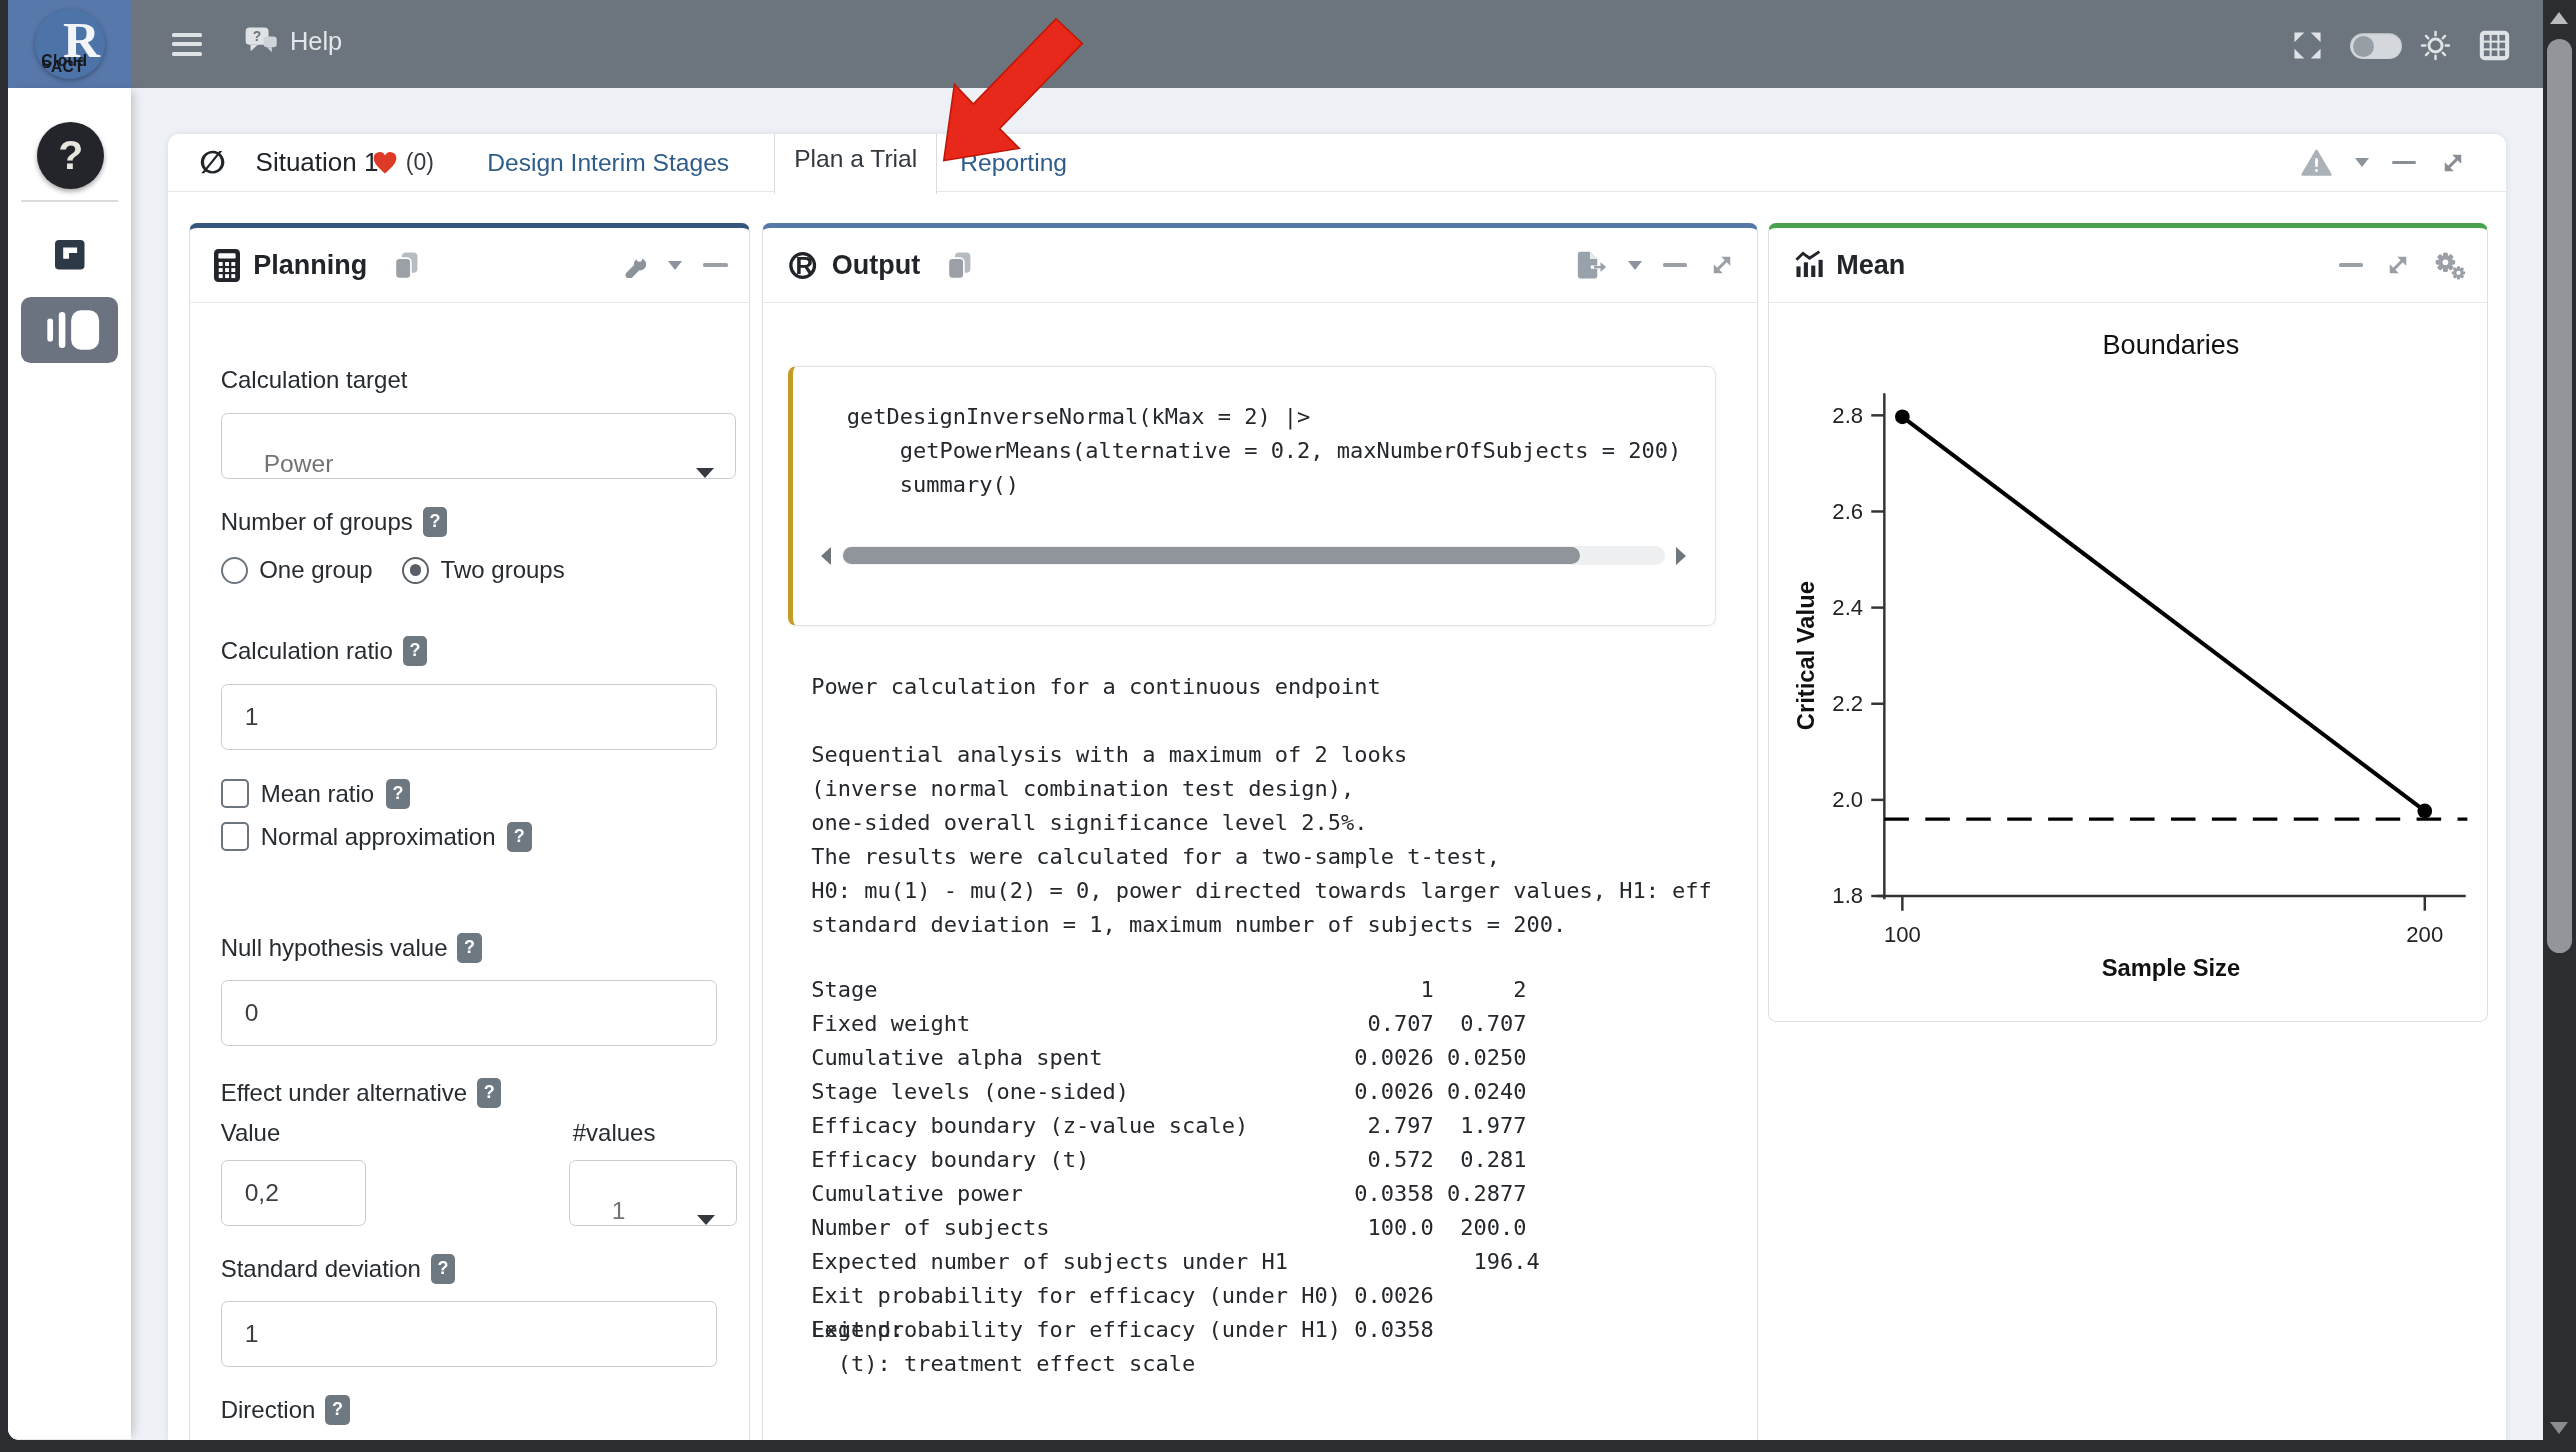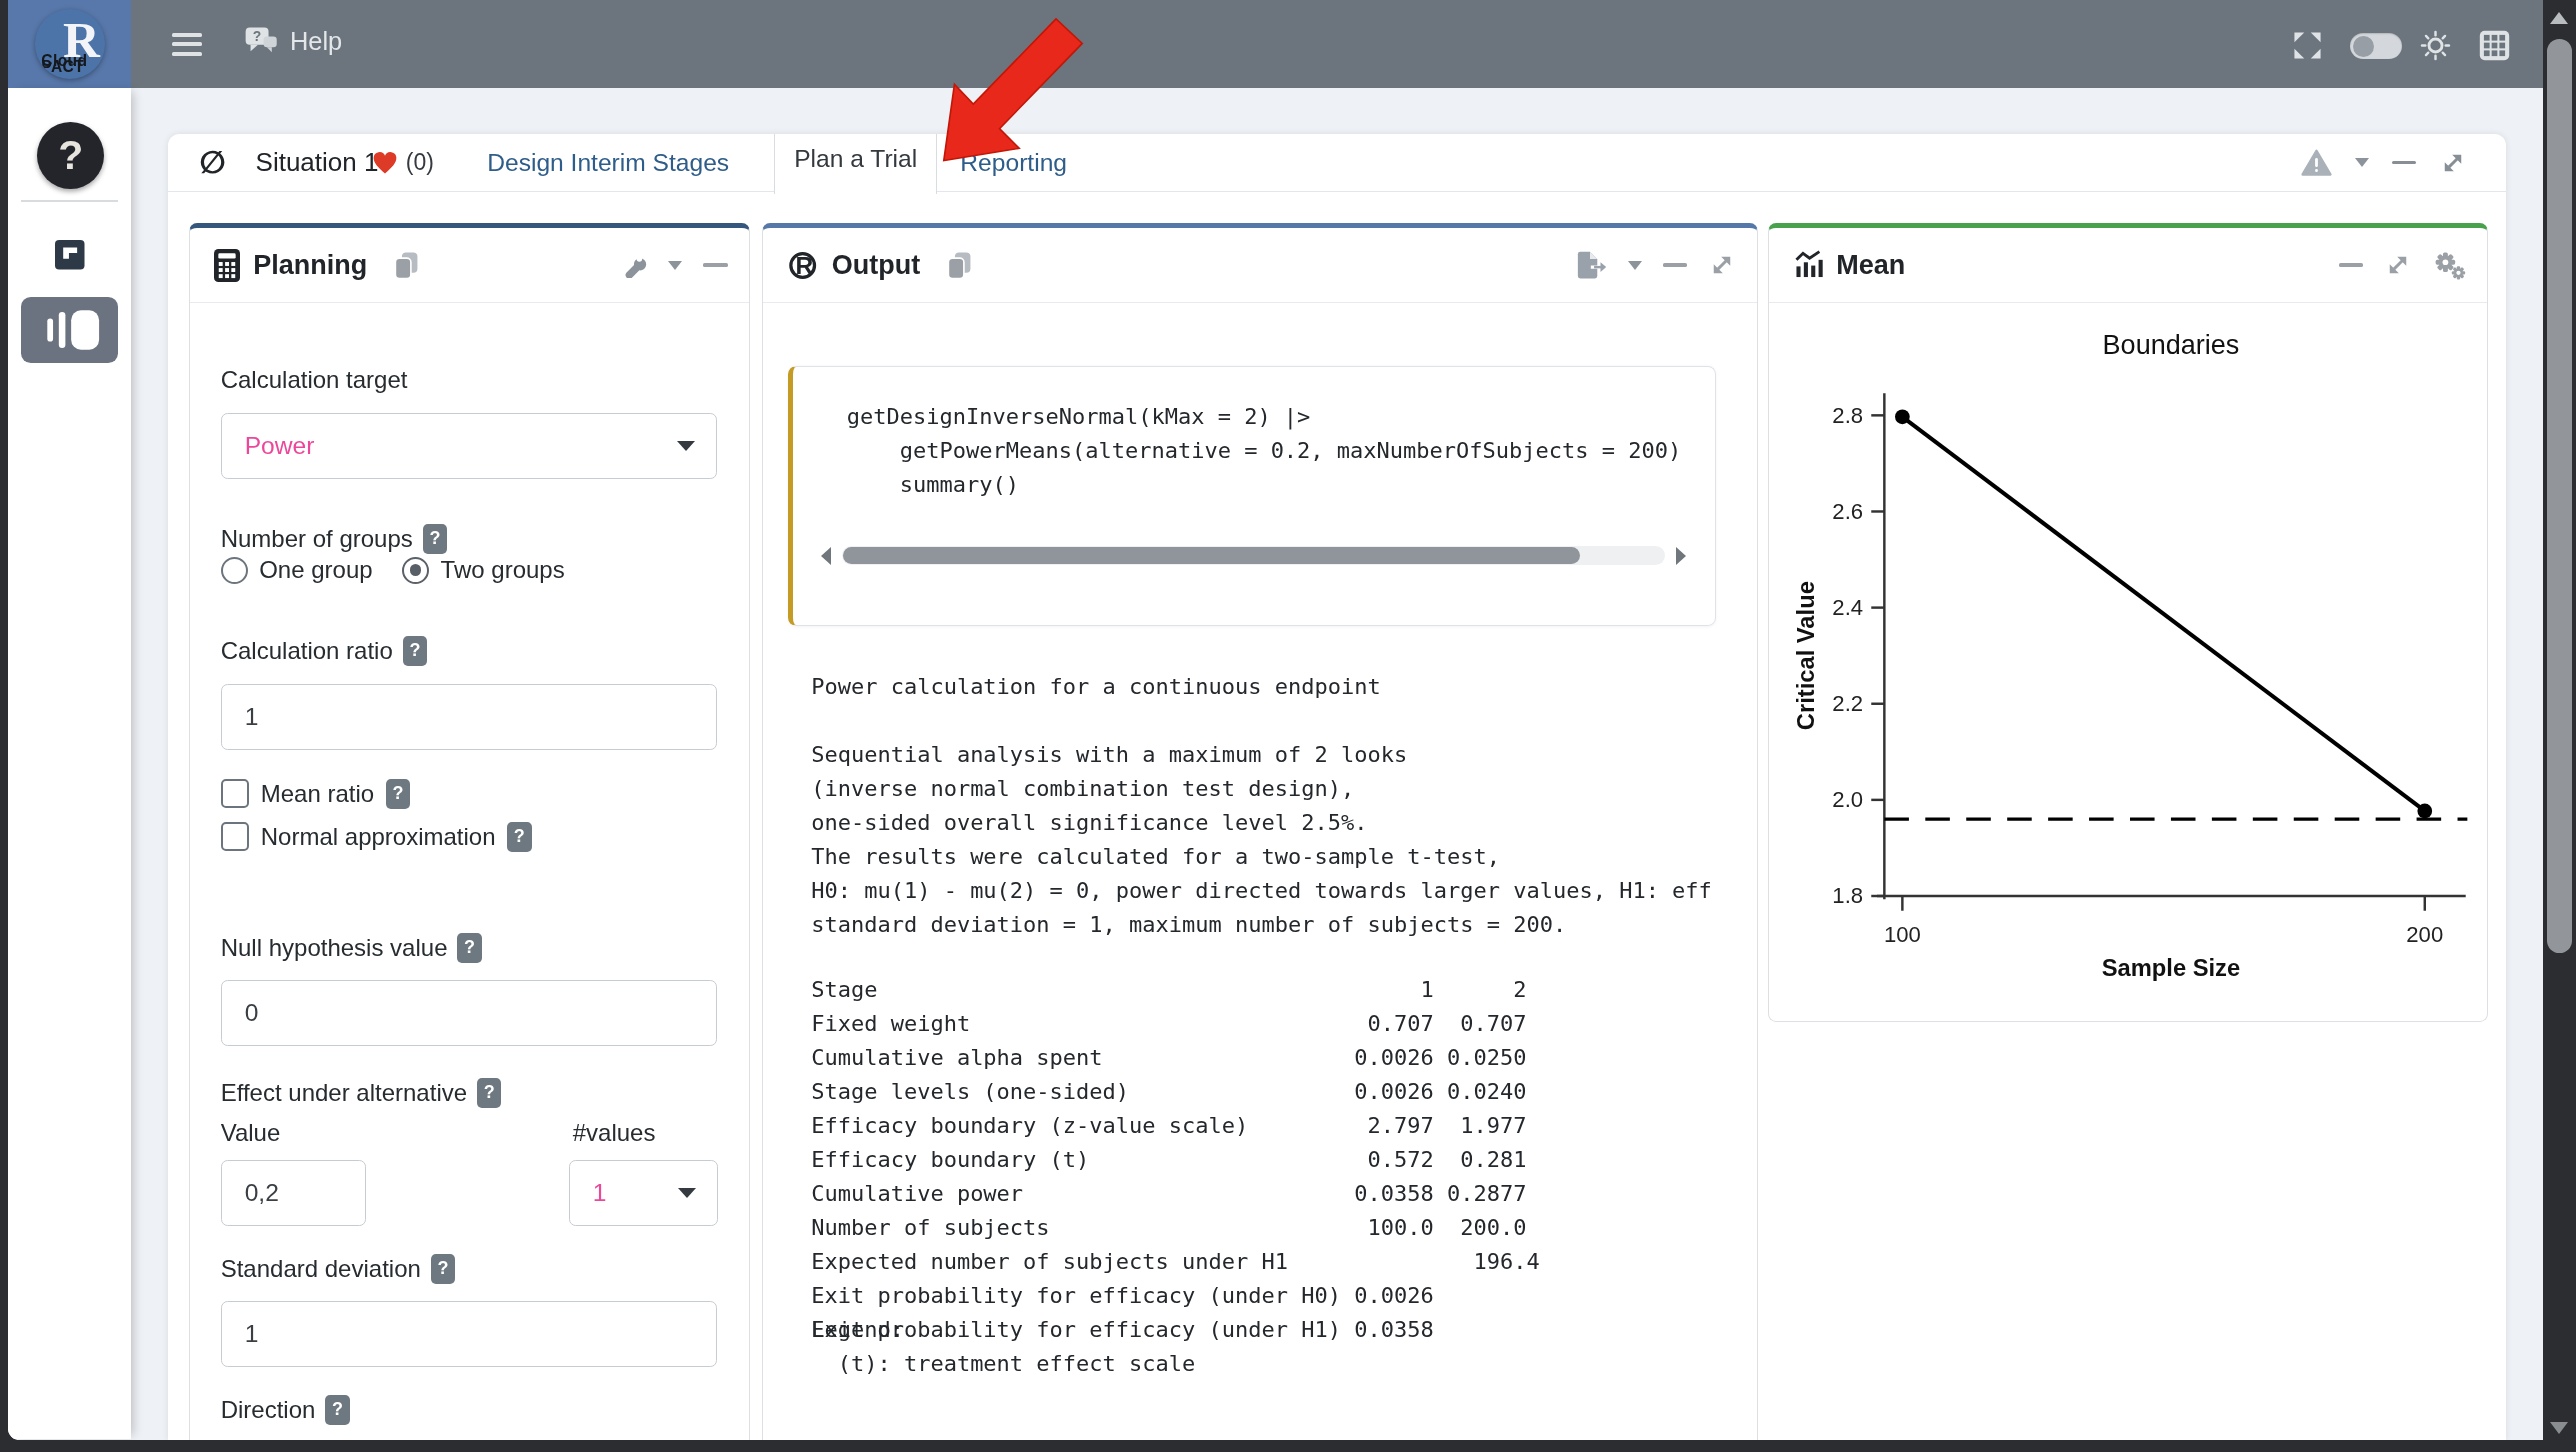--- a/index.html
+++ b/index.html
@@ -49,21 +49,21 @@
   .panel-hd{position:absolute;left:0;top:0;width:100%;height:74px;border-bottom:1.6px solid #e8eaed;}
   .panel-title{position:absolute;left:24.6px;top:0;height:74px;display:flex;align-items:center;gap:13px;font-size:27px;font-weight:600;color:#212529;}
   .hd-icons{position:absolute;right:21px;top:0;height:74px;display:flex;align-items:center;gap:21px;}
   .minus-bar{width:24.6px;height:3.3px;background:#9aa0a6;border-radius:1.6px;}
   .caret{width:0;height:0;border-left:7.4px solid transparent;border-right:7.4px solid transparent;border-top:9px solid #8d939a;}
   
   .fld-label{position:absolute;left:31px;font-size:24px;color:#272c30;display:flex;align-items:center;gap:9.8px;}
   .qbadge{display:inline-flex;width:24.6px;height:29.5px;background:#6e7881;color:#fff;border-radius:4.9px;align-items:center;justify-content:center;font-size:18px;font-weight:bold;cursor:pointer;}
   .tbox{position:absolute;left:31px;width:494px;height:64px;border:1.6px solid #c6ccd2;border-radius:6.6px;background:#fff;}
   .tbox input{width:100%;height:100%;border:none;outline:none;font-size:24.6px;color:#3a3f44;padding:0 0 0 23px;background:transparent;font-family:inherit;border-radius:6.6px;box-sizing:border-box;}
-  .selbox{position:absolute;height:64px;border:1.6px solid #c6ccd2;border-radius:6.6px;background:#fff;display:flex;align-items:center;font-size:24.6px;color:#ec4899;cursor:pointer;}
+  .selbox{position:absolute;height:64px;border:1.6px solid #c6ccd2;border-radius:6.6px;background:#fff;display:flex;align-items:flex-end;font-size:24.6px;color:#737373;cursor:pointer;padding-left:19px;}
   .selbox .sel-txt{padding-left:23px;flex:1;}
   .selbox .sel-caret{width:0;height:0;border-left:9px solid transparent;border-right:9px solid transparent;border-top:10.7px solid #343a40;margin-right:21px;}
   .radio{width:23px;height:23px;border-radius:50%;border:2.5px solid #6c757d;background:#fff;display:inline-flex;align-items:center;justify-content:center;cursor:pointer;}
   .radio.sel{border-color:#5b6168;}
   .radio.sel::after{content:"";width:11.5px;height:11.5px;border-radius:50%;background:#585f66;}
   .chkbox{width:24.6px;height:24.6px;border:2.5px solid #6c757d;border-radius:4.9px;background:#fff;cursor:pointer;}
   .inline-row{position:absolute;display:flex;align-items:center;gap:11.5px;font-size:24px;color:#272c30;}
   
   #codebox{position:absolute;left:24.6px;top:138px;width:922px;height:258px;border:1.6px solid #dfe3e7;border-left:5.7px solid #c49b25;border-radius:8.2px;background:#fff;box-shadow:0 0.8px 3.3px rgba(0,0,0,.05);}
   #codebox pre{margin:0;position:absolute;left:54px;top:33px;font-family:"DejaVu Sans Mono",monospace;font-size:22px;line-height:34px;color:#24282c;white-space:pre;}
@@ -233,21 +233,21 @@
         </div>
 
         <div class="fld-label" style="top:138px">
           <span>Calculation target</span>
         </div>
         <div class="selbox" style="left:31px;top:185px;width:494px">
           <span class="sel-txt">Power</span>
           <span class="sel-caret"></span>
         </div>
 
-        <div class="fld-label" style="top:296px">
+        <div class="fld-label" style="top:279px">
           <span>Number of groups</span>
           <span class="qbadge">?</span>
         </div>
         <div class="inline-row" style="left:31px;top:328px">
           <span class="radio"></span>
           <span>One group</span>
           <span class="radio sel" style="margin-left:18px"></span>
           <span>Two groups</span>
         </div>
 

